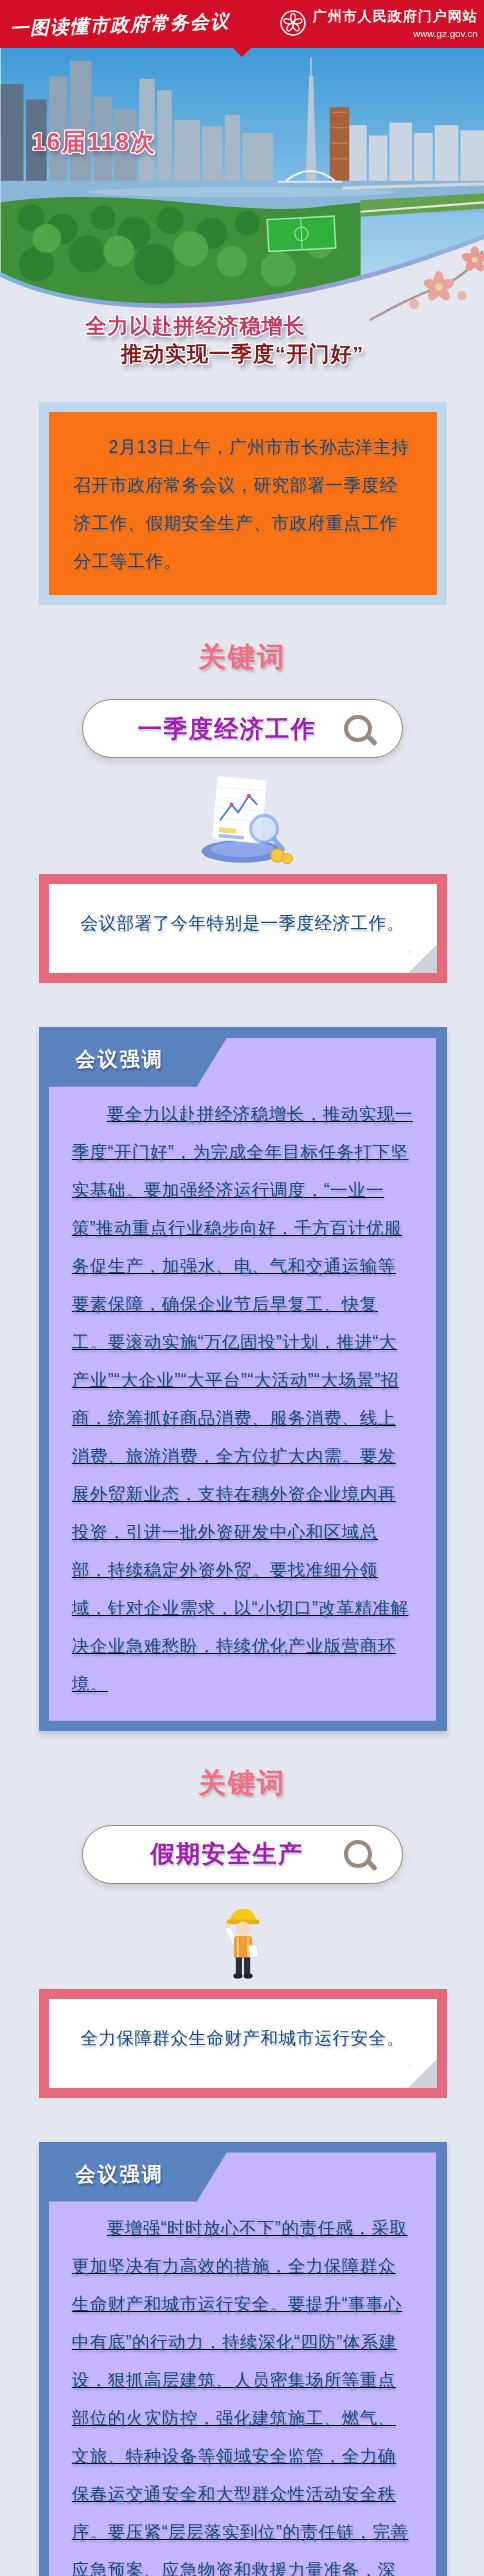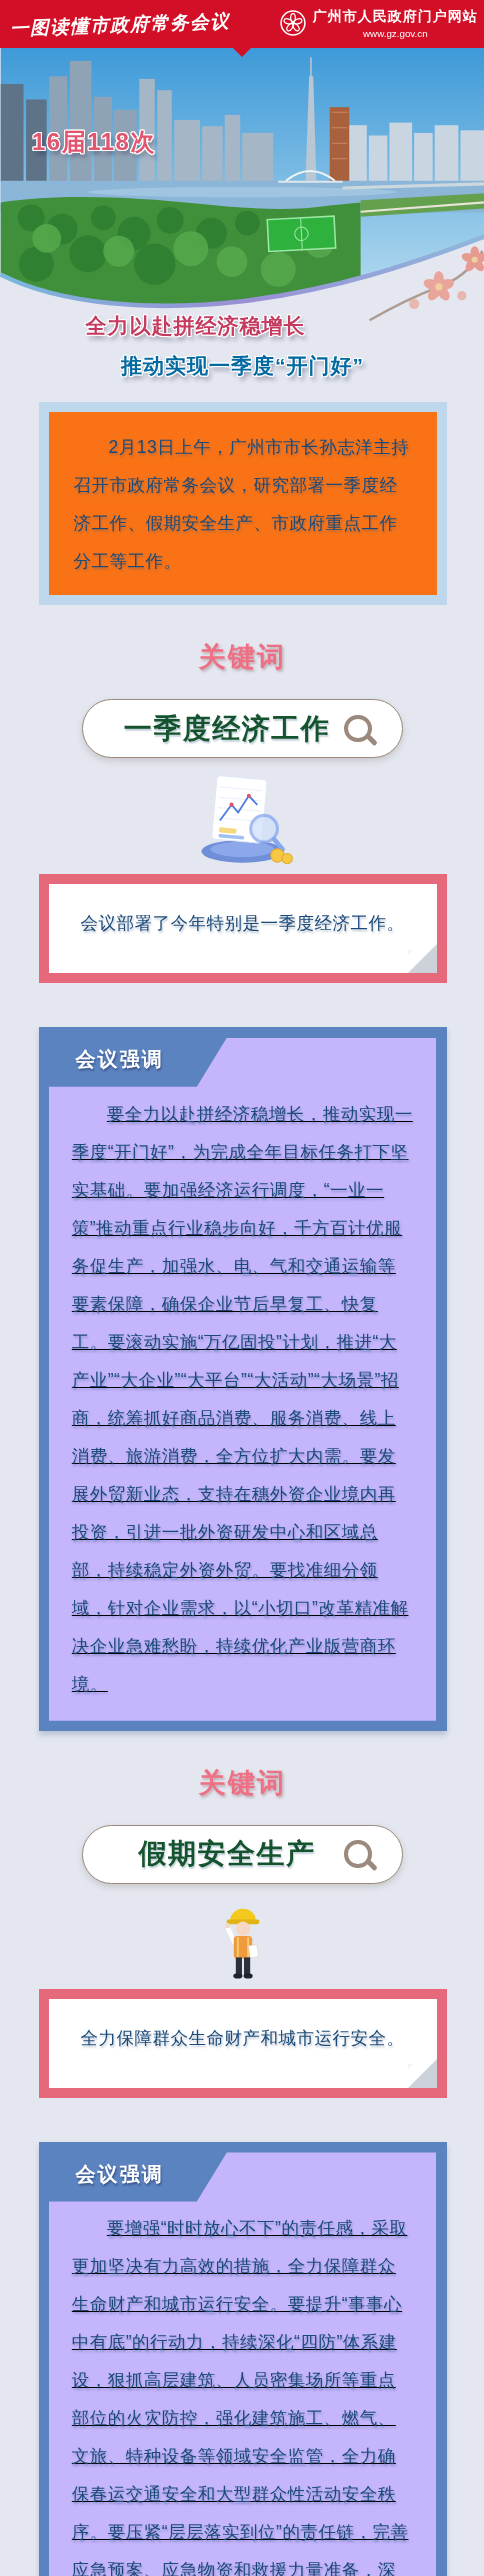--- a/index.html
+++ b/index.html
@@ -5,48 +5,48 @@
   html,body{margin:0;padding:0;background:#e4e7f0;}
   body{width:485px;font-family:"Liberation Sans","DejaVu Sans",sans-serif;overflow-x:hidden;}
   .page{width:485px;position:relative;background:#e4e7f0;}
   
   .topbar{position:relative;height:48px;background:#d20f26;z-index:5;}
   .callig{position:absolute;left:10.3px;top:12.4px;width:222px;color:#fff;
     font-family:"Liberation Serif","DejaVu Serif",serif;font-style:italic;font-weight:bold;
     font-size:18.5px;letter-spacing:1.5px;transform:rotate(-2deg);white-space:nowrap;}
   .site{position:absolute;right:7.2px;top:8.2px;display:flex;align-items:center;gap:6.2px;color:#fff;}
   .site-name{font-size:14px;font-weight:bold;letter-spacing:1px;}
-  .site-url{font-size:9.8px;text-align:center;margin-top:1.5px;}
+  .site-url{font-size:9.8px;text-align:right;margin-top:1.5px;}
   .notch{position:absolute;left:233px;top:48px;width:0;height:0;
     border-left:9.8px solid transparent;border-right:9.8px solid transparent;border-top:9.3px solid #d20f26;}
   
   .hero{position:relative;height:348px;}
   .hero-photo{position:absolute;left:0;top:0;}
   .outline{text-shadow:1px 0 #fff,-1px 0 #fff,0 1px #fff,0 -1px #fff,1px 1px #fff,-1px -1px #fff,1px -1px #fff,-1px 1px #fff,2.6px 3.6px 4.6px rgba(40,40,70,.45);}
   .hero-title{position:absolute;top:20.6px;left:0;width:485px;text-align:center;
     font-size:32px;font-weight:900;letter-spacing:2.1px;color:#d0132b;}
   .hero-session{position:absolute;top:78px;left:32px;font-size:24px;font-weight:900;letter-spacing:1.5px;color:#e25570;}
   .flower-decor{position:absolute;right:0;top:190px;opacity:.6;}
   .sub1{position:absolute;top:264px;left:0;width:391px;text-align:center;font-size:21px;font-weight:900;letter-spacing:1px;color:#c53a5f;}
-  .sub2{position:absolute;top:304px;left:0;width:485px;text-align:center;font-size:21px;font-weight:900;letter-spacing:1px;color:#0369a1;}
+  .sub2{position:absolute;top:292px;left:0;width:485px;text-align:center;font-size:21px;font-weight:900;letter-spacing:1px;color:#7f1d1d;}
   
   .bodytext{color:#1c4a78;font-size:17.5px;line-height:38px;letter-spacing:0.5px;
     text-shadow:1px 1.5px 2.1px rgba(60,90,130,.35);}
   p{margin:0;}
   .indent{text-indent:2em;}
   
   .intro-card{width:408px;margin:6.2px auto 0;box-sizing:border-box;background:#f97316;
     border:10.8px solid #bed7ec;padding:15.5px 25px;}
   
   .kw-heading{margin-top:34px;text-align:center;font-size:27px;font-weight:900;letter-spacing:2.1px;color:#ee7084;
     text-shadow:1.5px 2.1px 2.6px rgba(120,60,70,.35);}
   .search-pill{position:relative;width:319px;height:57px;margin:24px auto 0;background:#fff;
     border:1.5px solid #9a897c;border-radius:31px;box-shadow:0 3.1px 6.2px rgba(120,110,100,.25);
     display:flex;align-items:center;justify-content:center;}
-  .pill-text{font-size:28px;font-weight:bold;letter-spacing:1.5px;color:#14532d;
+  .pill-text{font-size:24px;font-weight:bold;letter-spacing:1.5px;color:#a21caf;
     text-shadow:1px 1.5px 1.5px rgba(80,120,150,.35);margin-right:31px;}
   .mag{position:absolute;right:30px;top:14.4px;width:19.6px;height:19.6px;border:4.1px solid #9a897c;border-radius:50%;}
   .mag::after{content:"";position:absolute;width:12.4px;height:4.6px;background:#9a897c;border-radius:2.6px;
     transform:rotate(45deg);right:-10.3px;bottom:-4.1px;}
   .illus{display:block;margin:14.4px auto 0;}
   
   .red-card{position:relative;width:408px;margin:8.2px auto 0;box-sizing:border-box;background:#fff;
     border:10.8px solid #e6697b;padding:20.6px 20.6px 31px;}
   .red-card p{text-align:center;font-size:17.5px;}
   .fold{position:absolute;right:0;bottom:0;width:0;height:0;

